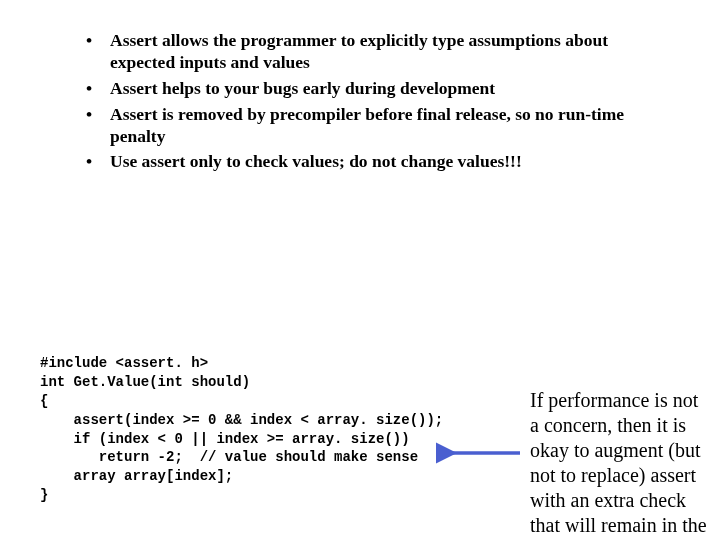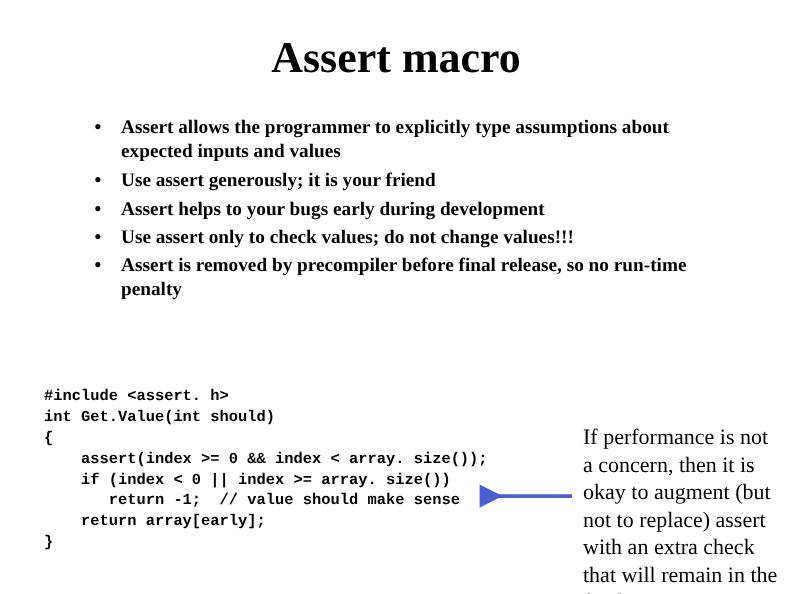--- a/index.html
+++ b/index.html
@@ -72,39 +72,37 @@
     top: 412px;
     width: 86px;
     height: 22px;
   }
 </style>
 </head>
 <body>
 
 <div class="slide">
 
-  <div class="title">Assert macro</div>
 
   <div class="bullets">
     <ul>
       <li>Assert allows the programmer to explicitly type assumptions about expected inputs and values</li>
-      <li>Use assert generously; it is your friend</li>
       <li>Assert helps to your bugs early during development</li>
+      <li>Assert is removed by precompiler before final release, so no run-time penalty</li>
       <li>Use assert only to check values; do not change values!!!</li>
-      <li>Assert is removed by precompiler before final release, so no run-time penalty</li>
     </ul>
   </div>
 
   <div class="code-area"><span>#include &lt;assert. h&gt;</span>
 <span>int Get.Value(int should)</span>
 <span>{</span>
 <span>    assert(index &gt;= 0 &amp;&amp; index &lt; array. size());</span>
 <span>    if (index &lt; 0 || index &gt;= array. size())</span>
-<span>       return -1;  // value should make sense</span>
-<span>    return array[early];</span>
+<span>       return -2;  // value should make sense</span>
+<span>    array array[index];</span>
 <span>}</span></div>
 
   <svg class="arrow" viewBox="0 0 86 22">
     <defs>
       <marker id="ah" markerWidth="10" markerHeight="10" refX="2" refY="5" orient="auto">
         <path d="M10,0 L0,5 L10,10 Z" fill="#4a5fd0"></path>
       </marker>
     </defs>
     <line x1="84" y1="11" x2="14" y2="11" stroke="#4a5fd0" stroke-width="3.5" marker-end="url(#ah)"></line>
   </svg>

